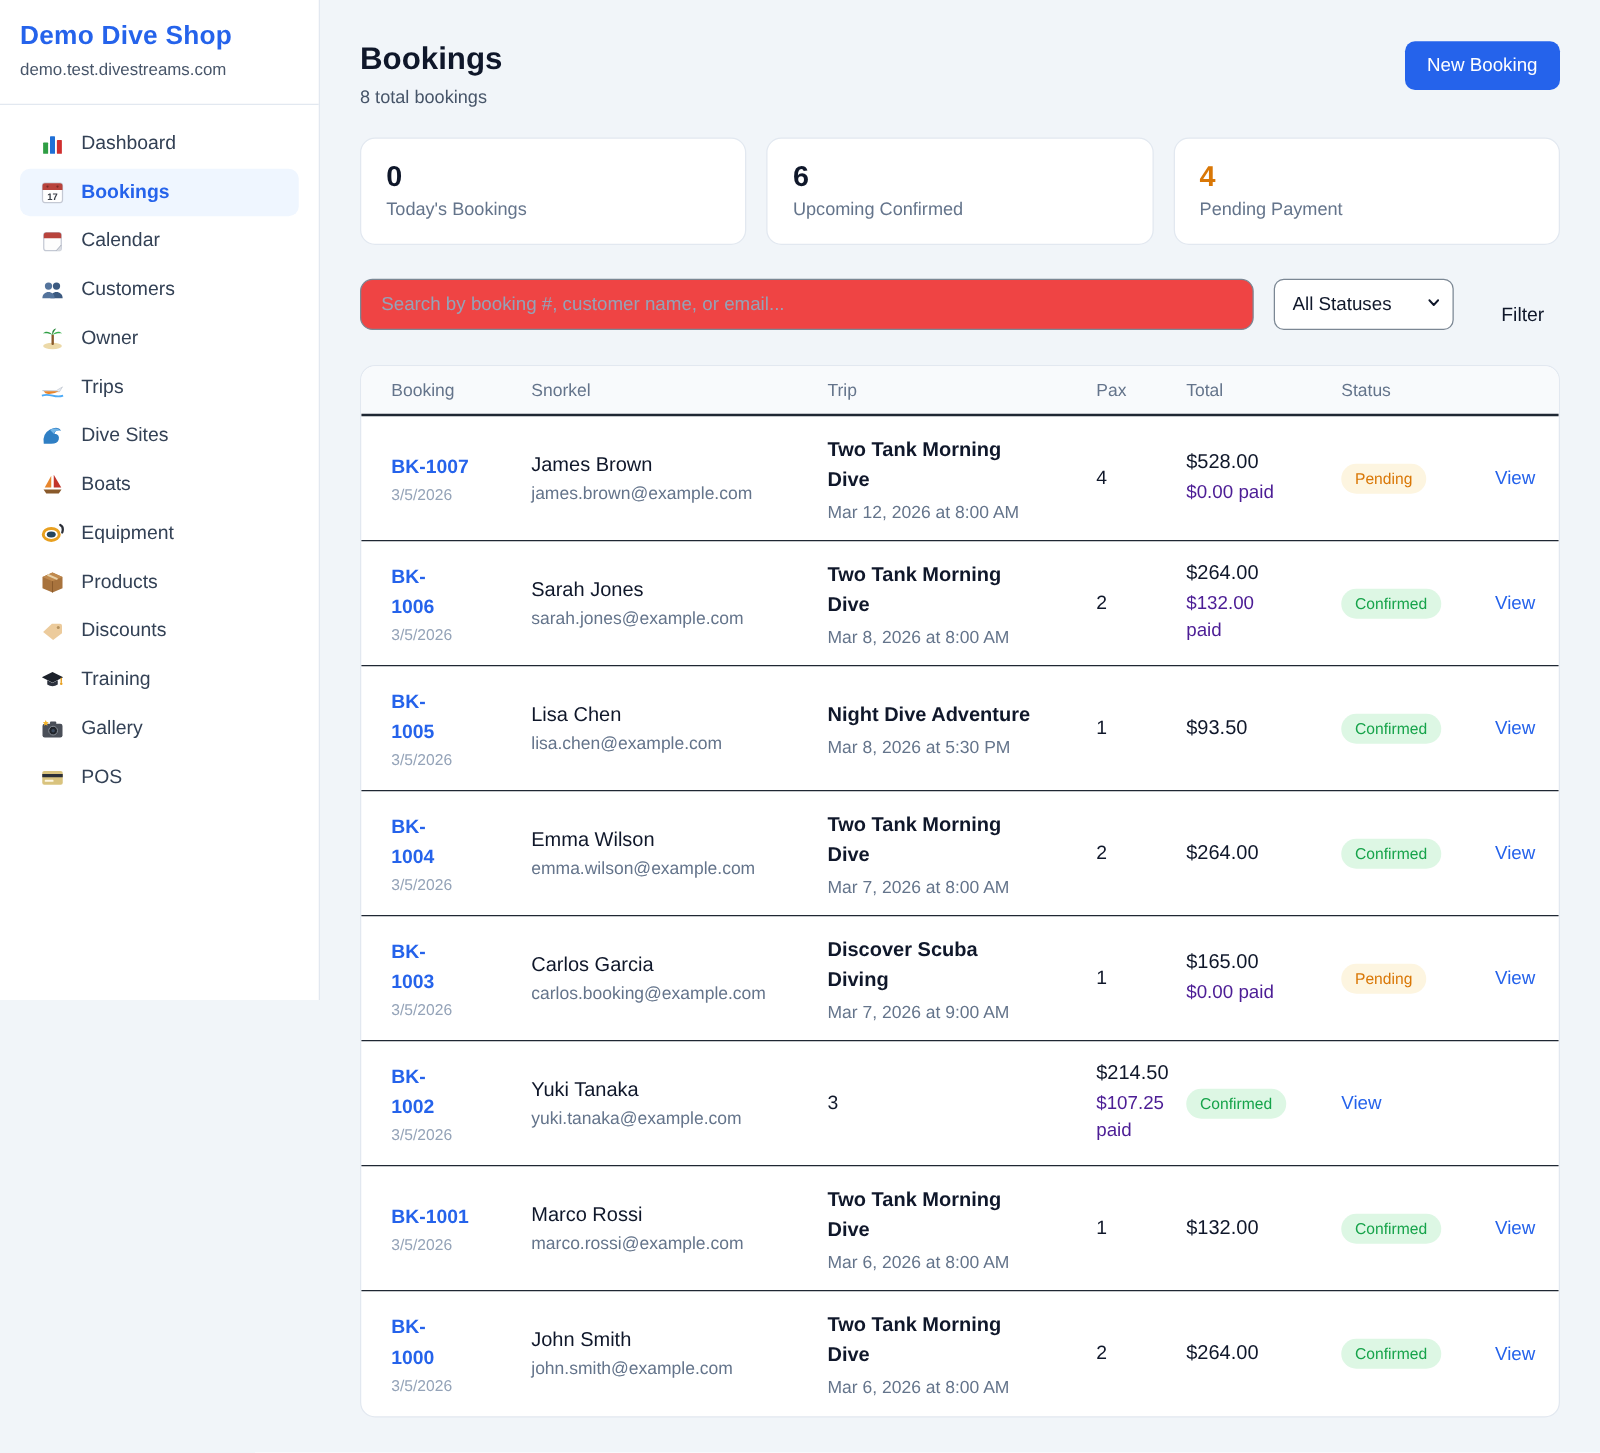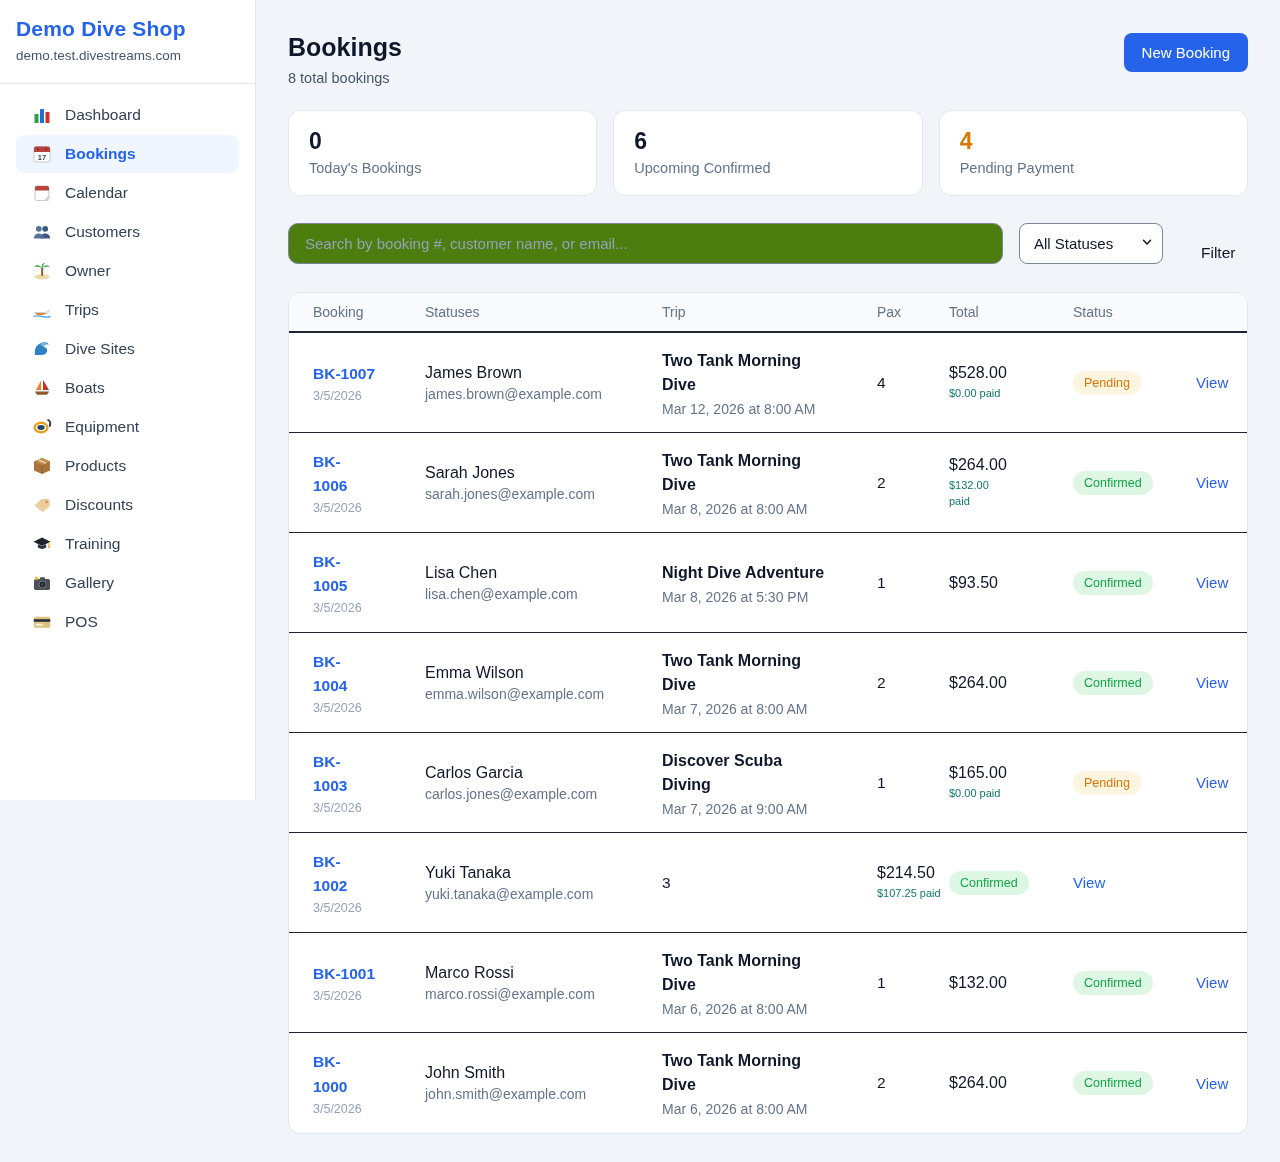--- a/index.html
+++ b/index.html
@@ -53,21 +53,21 @@
   .stat-card {
     background:#fff; border:1px solid #e2e8f0; border-radius:12px;
     padding:17px 20px; height:86px;
   }
   .stat-value { font-size:23px; font-weight:bold; color:#0f172a; }
   .stat-value.orange { color:#d97706; }
   .stat-label { font-size:14.5px; color:#64748b; margin-top:5px; }
   .filter-row { display:flex; align-items:center; gap:16px; margin-top:27px; }
   .search-input {
     flex:0 0 715px; height:41px; border:1px solid #7b8794; border-radius:10px;
-    padding:0 16px; font-size:15px; color:#0f172a; background:#4d7c0f; font-family:inherit;
+    padding:0 16px; font-size:15px; color:#0f172a; background:#ef4444; font-family:inherit;
   }
   .search-input::placeholder { color:#94a3b8; }
   .select-wrap { position:relative; }
   .status-select {
     -webkit-appearance:none; appearance:none; height:41px; width:144px;
     border:1px solid #7b8794; border-radius:8px; background:#fff;
     font-size:15px; color:#0f172a; padding:0 28px 0 14px; font-family:inherit; cursor:pointer;
   }
   .select-chevron { position:absolute; right:10px; top:13px; pointer-events:none; }
   .filter-btn {
@@ -91,21 +91,21 @@
   .trow { min-height:100px; border-bottom:1px solid #1f2733; }
   .trow:last-child { border-bottom:none; }
   .bk-id { color:#2563eb; font-size:15.5px; font-weight:bold; white-space:pre-line; line-height:1.55; cursor:pointer; }
   .bk-date { font-size:12.5px; color:#94a3b8; margin-top:3px; }
   .cust-name { font-size:16px; color:#0f172a; }
   .cust-email { font-size:14px; color:#64748b; margin-top:4px; }
   .trip-name { font-size:16px; font-weight:bold; color:#0f172a; white-space:pre-line; line-height:1.5; }
   .trip-date { font-size:14px; color:#64748b; margin-top:4px; }
   .pax { font-size:15.5px; color:#0f172a; }
   .total-amt { font-size:16px; font-weight:normal; color:#0f172a; }
-  .total-paid { font-size:11px; color:#0f766e; margin-top:4px; white-space:pre-line; line-height:1.45; }
+  .total-paid { font-size:15px; color:#4c1d95; margin-top:4px; white-space:pre-line; line-height:1.45; }
   .total-paid:empty { display:none; }
   .status-badge {
     display:inline-block; font-size:12.5px; padding:5px 11px; border-radius:999px;
   }
   .status-badge.pending { background:#fdf5e0; color:#d97706; }
   .status-badge.confirmed { background:#ddf7e4; color:#16a34a; }
   .view-link { color:#2563eb; font-size:15px; cursor:pointer; }
 </style>
 </head>
 <body>
@@ -318,21 +318,21 @@
       <svg class="select-chevron" width="12" height="12" viewBox="0 0 12 12">
           <path d="M2.5 4.2 L6 8 L9.5 4.2" stroke="#0f172a" stroke-width="1.5" fill="none" stroke-linecap="round" stroke-linejoin="round"></path>
         </svg>
     </div>
     <button class="filter-btn">Filter</button>
   </div>
 
   <div class="table-card">
     <div class="row-grid thead">
       <span class="th">Booking</span>
-      <span class="th">Statuses</span>
+      <span class="th">Snorkel</span>
       <span class="th">Trip</span>
       <span class="th">Pax</span>
       <span class="th">Total</span>
       <span class="th">Status</span>
       <span class="th"></span>
     </div>
 
     <div id="rows-host">
   <div class="row-grid trow">
     <div>
@@ -438,21 +438,21 @@
   </div>
 
   <div class="row-grid trow">
     <div>
       <div class="bk-id">BK-
 1003</div>
       <div class="bk-date">3/5/2026</div>
     </div>
     <div>
       <div class="cust-name">Carlos Garcia</div>
-      <div class="cust-email">carlos.jones@example.com</div>
+      <div class="cust-email">carlos.booking@example.com</div>
     </div>
     <div>
       <div class="trip-name">Discover Scuba
 Diving</div>
       <div class="trip-date">Mar 7, 2026 at 9:00 AM</div>
     </div>
     <div class="pax">1</div>
     <div>
       <div class="total-amt">$165.00</div>
       <div class="total-paid">$0.00 paid</div>

